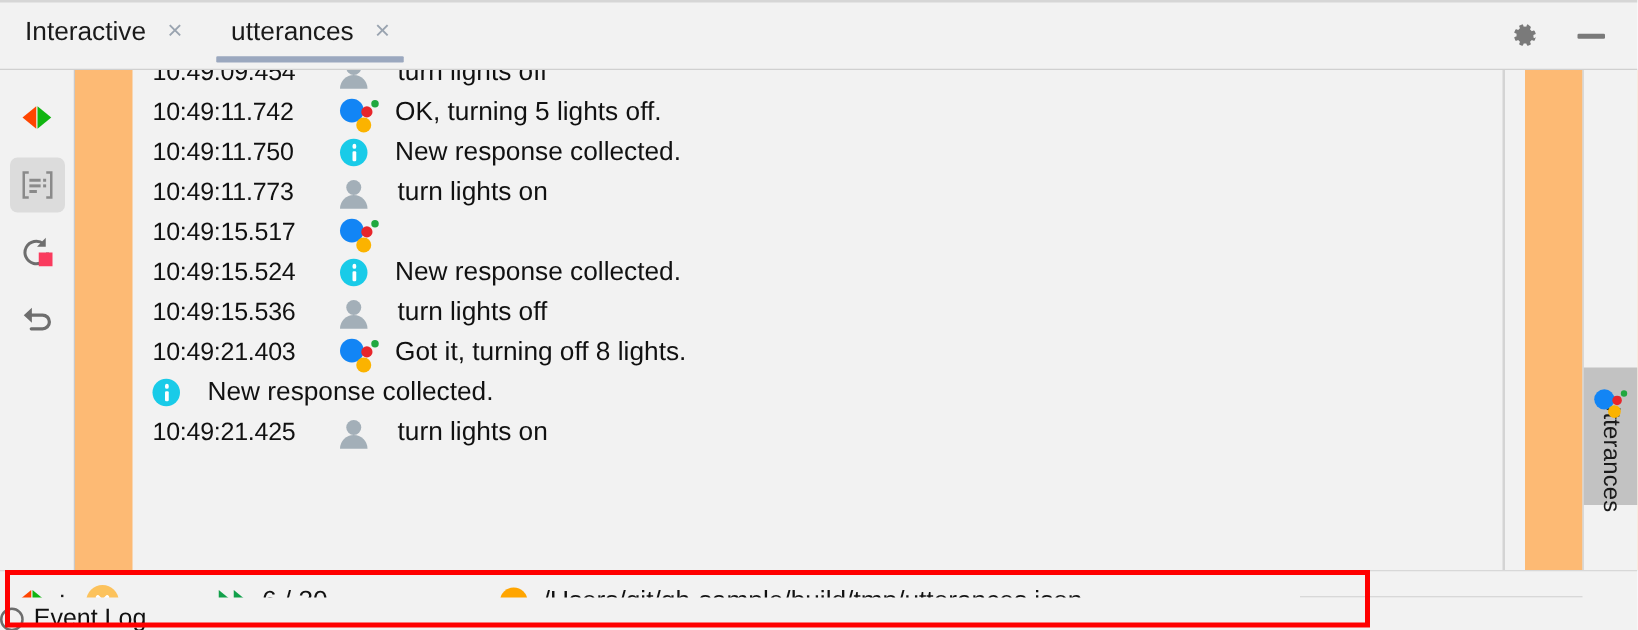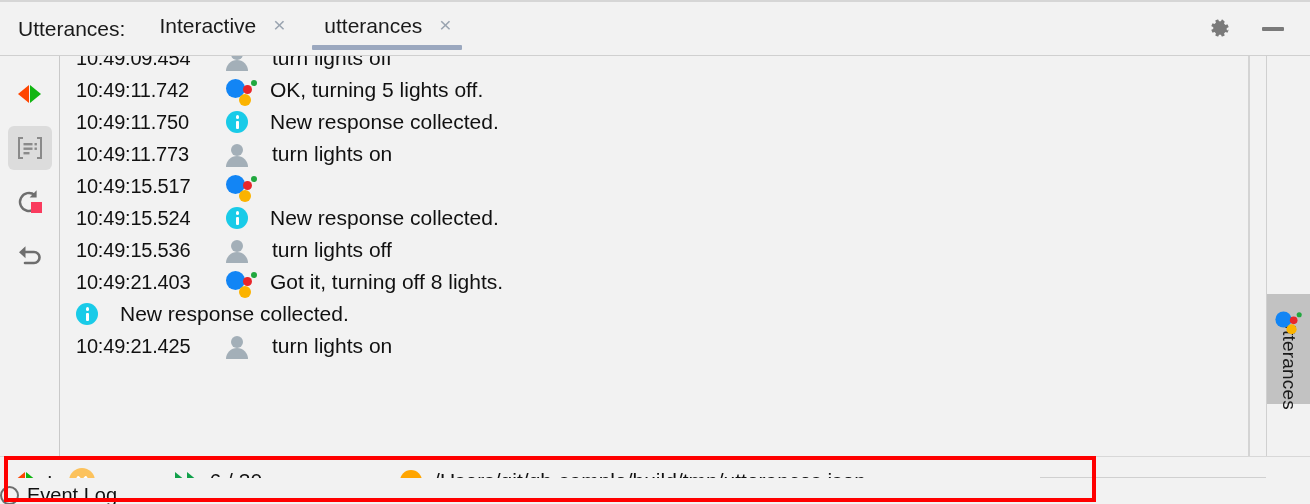--- a/index.html
+++ b/index.html
@@ -97,20 +97,21 @@
     border-radius: 1px;
   }
 
   
   .body {
     flex: 1 1 auto;
     display: flex;
     min-height: 0;
     position: relative;
     background: #fdba74;
+    gap: 46px;
   }
 
   .ltoolbar {
     width: 60px; min-width: 60px;
     background: #f2f2f2;
     display: flex;
     flex-direction: column;
     align-items: center;
     padding-top: 16px;
     gap: 10px;
@@ -395,21 +396,20 @@
     z-index: 4;
   }
 </style>
 </head>
 <body>
 
 <div id="app">
 
   <div class="tabbar">
     <div class="tabbar-left">
-      <div class="tabbar-title">Utterances:</div>
 
       <div class="tab">
         <span class="tab-label">Interactive</span>
         <span class="tab-close">×</span>
       </div>
 
       <div class="tab active">
         <span class="tab-label">utterances</span>
         <span class="tab-close">×</span>
       </div>

